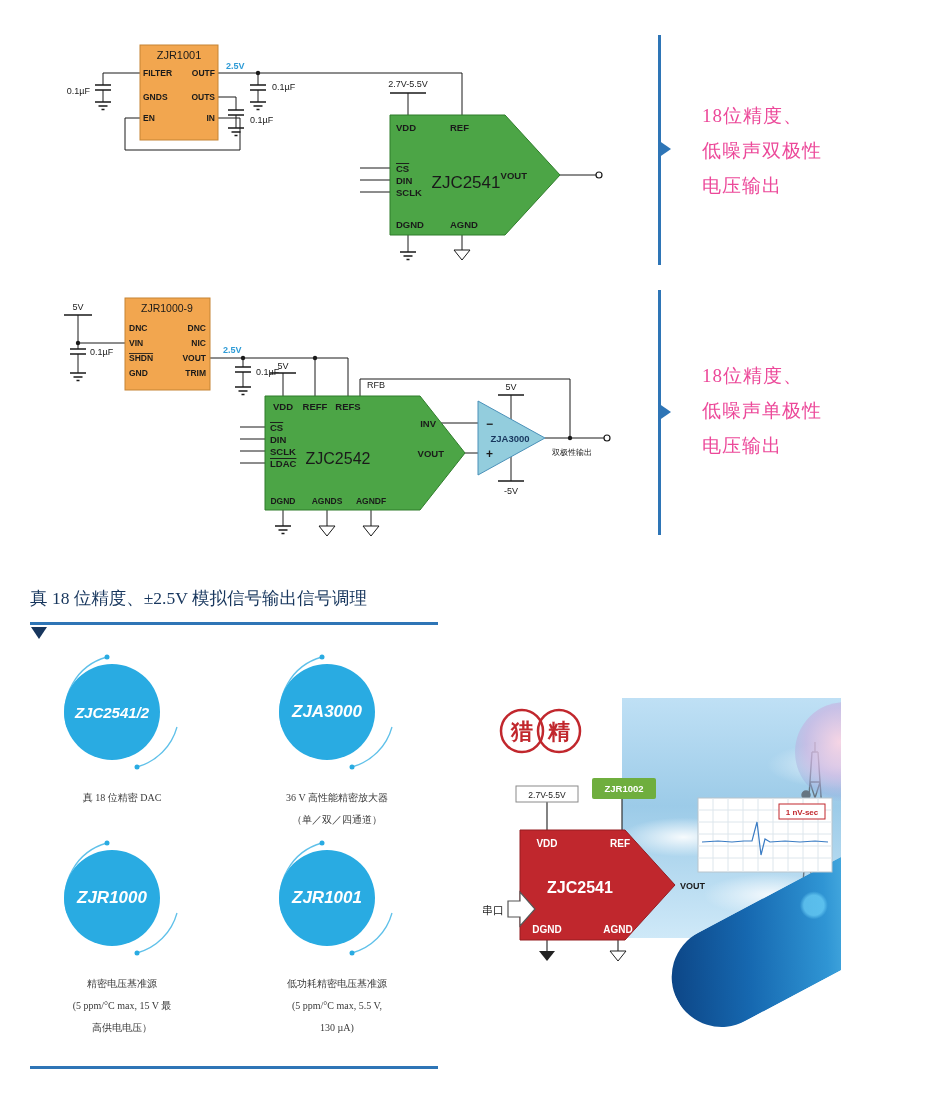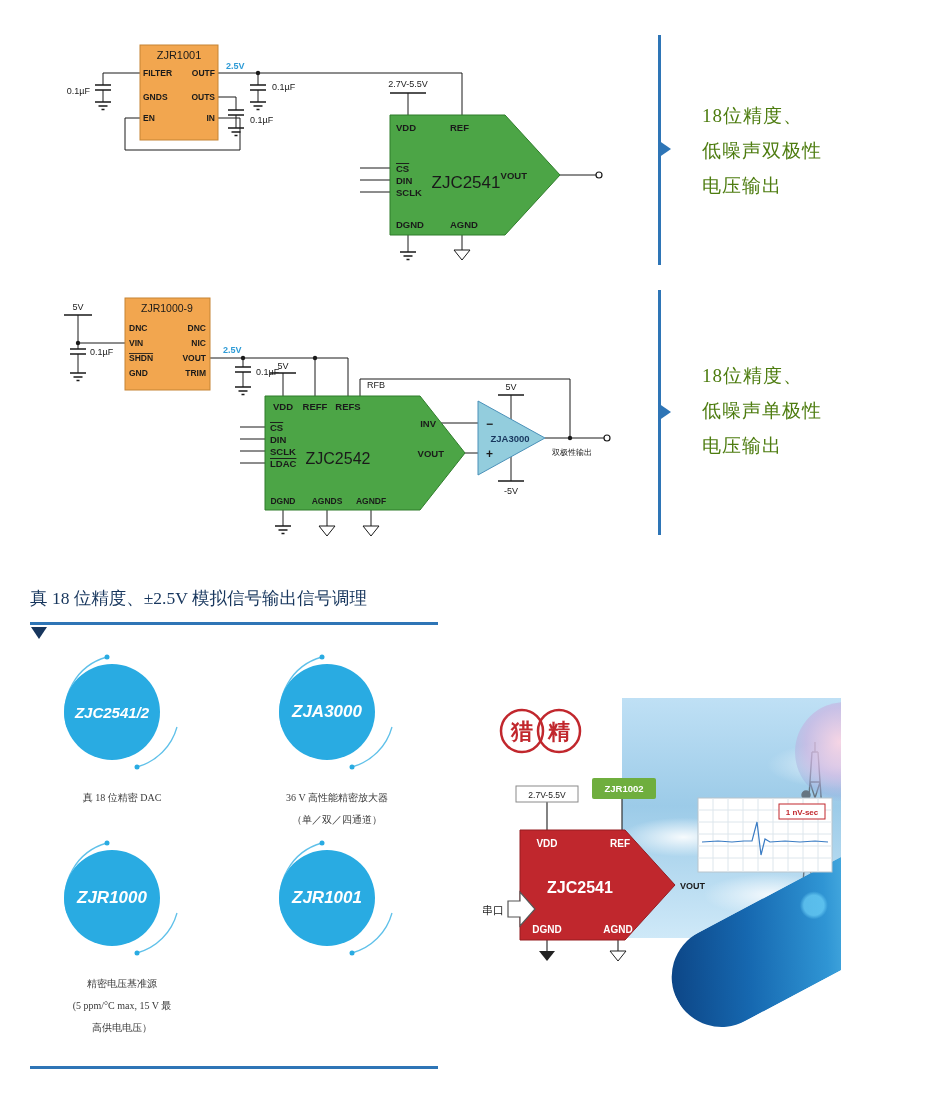--- a/index.html
+++ b/index.html
@@ -13,21 +13,21 @@
   .pin { font-size:8.5px; font-weight:bold; }
   .pin9 { font-size:9.5px; font-weight:bold; }
   .lbl { font-size:9px; }
   .wt { fill:#ffffff; }
   .bl { fill:#2E9BD6; font-weight:bold; }
   .rd { fill:#C1272D; }
   .nv { fill:#17365D; }
   .ol { text-decoration:overline; }
   .vline { position:absolute; width:3px; background:#2E75B6; }
   .tri-right { position:absolute; width:0; height:0; border-top:9px solid transparent; border-bottom:9px solid transparent; border-left:13px solid #2E75B6; }
-  .note { position:absolute; font-family:"Liberation Serif", serif; font-size:19px; line-height:35px; color:#4d7c0f; letter-spacing:1px; }
+  .note { position:absolute; font-family:"Liberation Serif", serif; font-size:19px; line-height:35px; color:#ec4899; letter-spacing:1px; }
   .s3-title { position:absolute; left:30px; top:586px; font-family:"Liberation Serif", serif; font-weight:normal; font-size:17.5px; color:#17365D; }
   .rule { position:absolute; height:3px; background:#2E75B6; }
   .tri-down { position:absolute; width:0; height:0; border-left:8px solid transparent; border-right:8px solid transparent; border-top:12px solid #17365D; }
   .product { position:absolute; width:220px; text-align:center; }
   .circle-wrap { position:relative; width:130px; height:130px; margin:0 auto; }
   .deco { position:absolute; left:0; top:0; }
   .deco path { fill:none; stroke:#29ABE2; stroke-width:1.3; opacity:.75; }
   .deco circle { fill:#29ABE2; }
   .pcircle { position:absolute; left:7px; top:17px; width:96px; height:96px; border-radius:50%; background:#29ABE2; color:#fff; display:flex; align-items:center; justify-content:center; font-weight:bold; font-style:italic; font-size:17px; }
   .pcircle .sm { font-size:15px; }
@@ -257,20 +257,25 @@
       <svg class="deco" width="130" height="130" viewBox="0 0 130 130">
         <path d="M50,10 A57,57 0 0 0 10,80"></path>
           <path d="M120,80 A57,57 0 0 1 80,120"></path>
         <circle cx="50" cy="10" r="2.5"></circle>
           <circle cx="80" cy="120" r="2.5"></circle>
       </svg>
       <div class="pcircle">
           <span>ZJR1001</span>
         </div>
     </div>
+    <div class="cap">
+      <div>低功耗精密电压基准源</div>
+      <div>(5 ppm/°C max, 5.5 V,</div>
+      <div>130 µA)</div>
+    </div>
   </div>
 
   <div class="promo">
     <div class="sky"></div>
     <svg class="abs" style="left:290px;top:50px" width="100" height="200" viewBox="0 0 100 200">
       <g stroke="#5d6670" stroke-width="1.4" opacity=".85" fill="none">
         <path d="M42,12 L30,188 M48,12 L60,188 M42,12 H48 M45,12 V2
                  M39.9,42 H50.1 M37.2,82 H52.8 M34.5,122 H55.5 M31.7,162 H58.3
                  M39.9,42 L52.8,82 M50.1,42 L37.2,82 M37.2,82 L55.5,122 M52.8,82 L34.5,122 M34.5,122 L58.3,162 M55.5,122 L31.7,162"></path>
         <circle cx="36" cy="55" r="4" fill="#5d6670"></circle>

